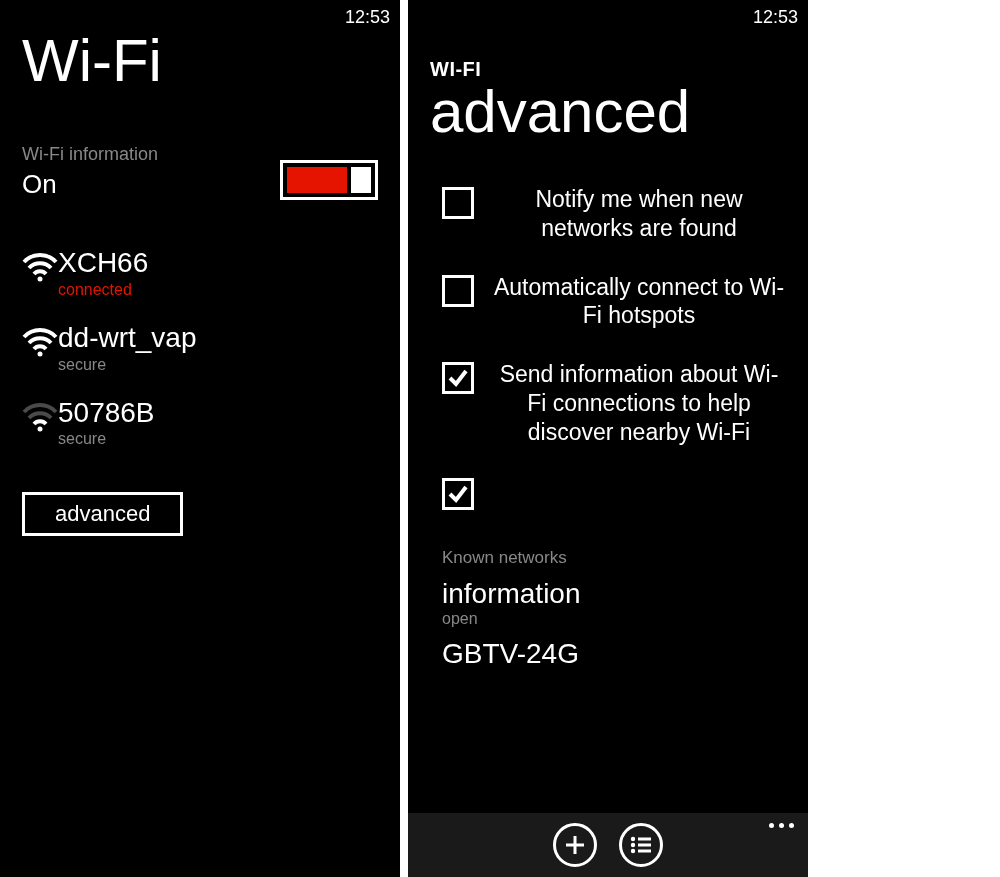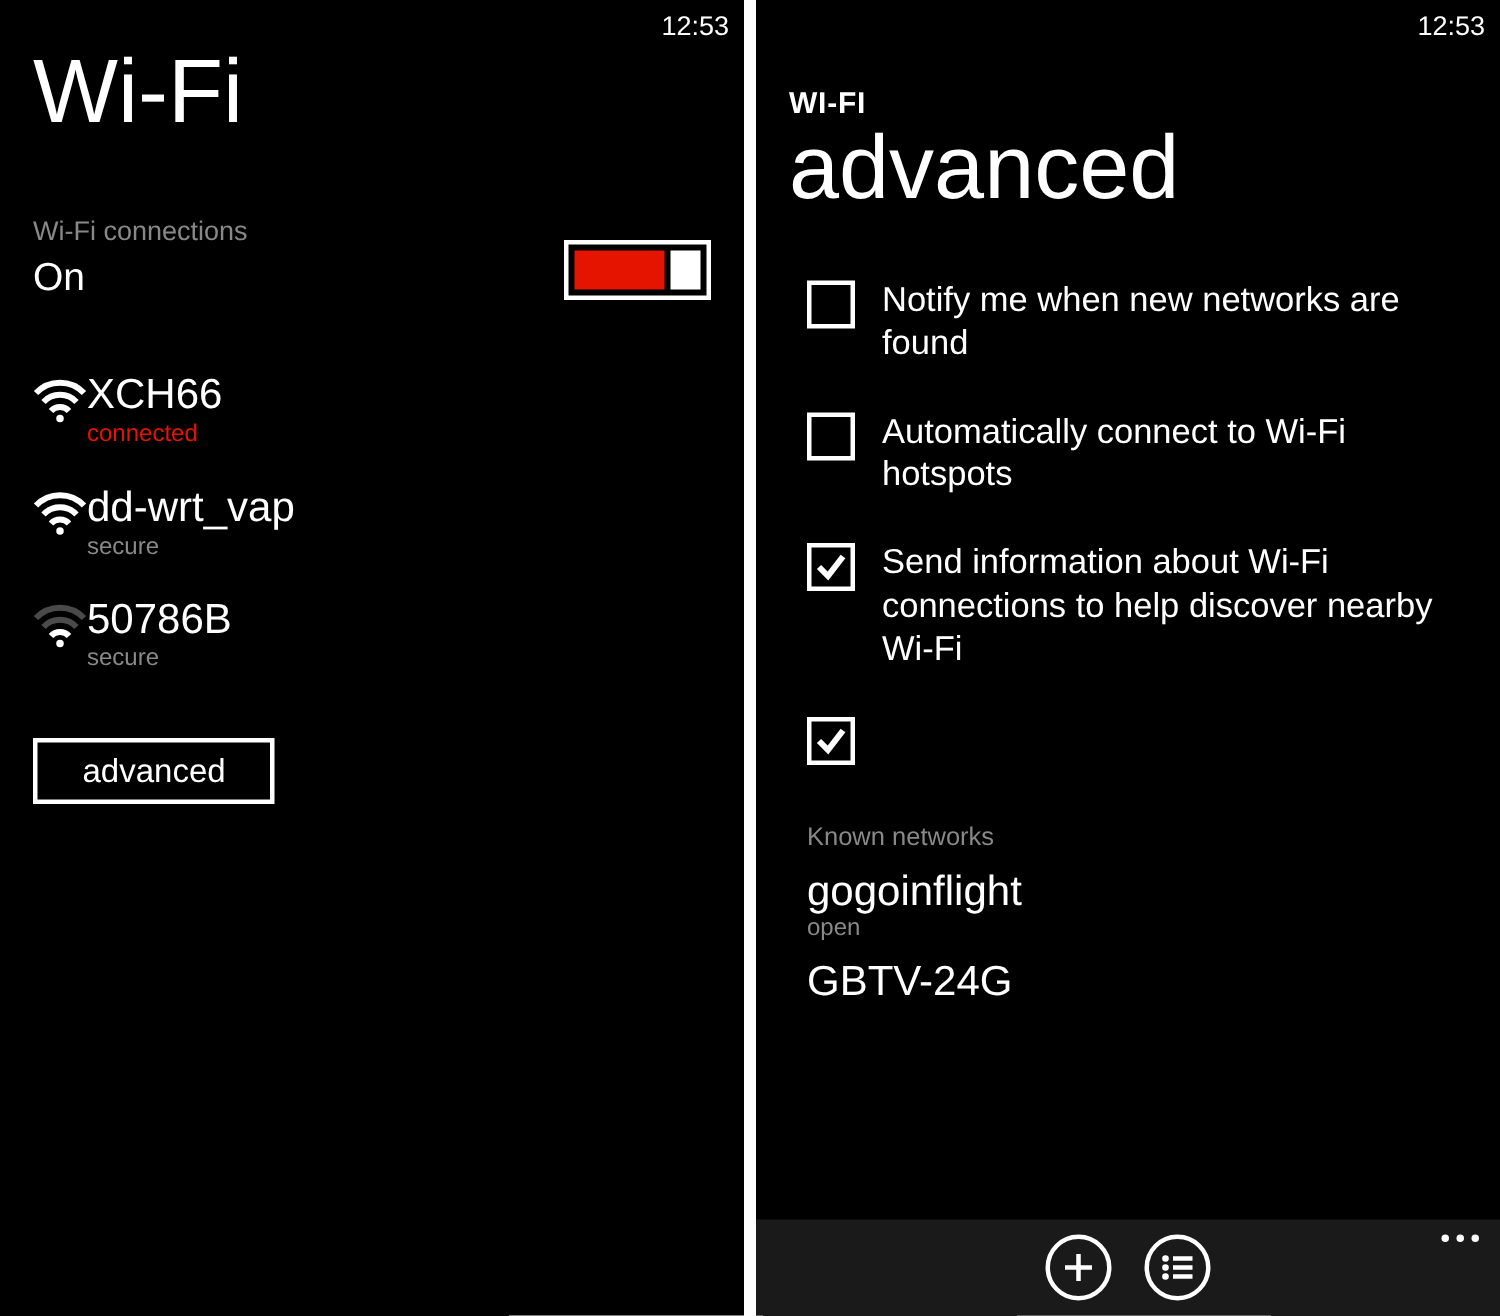--- a/index.html
+++ b/index.html
@@ -7,21 +7,21 @@
     background: #ffffff;
     font-family: "Segoe UI", "Segoe WP", Arial, sans-serif;
     display: flex;
     gap: 8px;
     width: 1000px;
     height: 877px;
   }
   .phone {
     background: #000;
     color: #fff;
-    width: 496px;
+    width: 400px;
     height: 877px;
     position: relative;
     overflow: hidden;
     font-weight: 300;
   }
   .statusbar {
     height: 30px;
     display: flex;
     justify-content: flex-end;
     align-items: center;
@@ -92,21 +92,21 @@
   .net-sub.secure { color: #888; }
   .btn-outline {
     border: 3px solid #fff;
     display: inline-block;
     padding: 6px 30px;
     font-size: 22px;
     margin-top: 20px;
   }
 
   
-  .opts { margin-top: 40px; padding: 0 22px 0 34px; }
+  .opts { margin-top: 40px; padding: 0 22px 0 34px; text-align: center; }
   .opt {
     display: flex;
     align-items: flex-start;
     gap: 18px;
     margin-bottom: 30px;
   }
   .checkbox {
     width: 32px; height: 32px;
     border: 3px solid #fff;
     flex-shrink: 0;
@@ -163,21 +163,21 @@
 
 <div class="phone">
   <div class="statusbar">
     <span>12:53</span>
   </div>
   <div class="header-large">Wi-Fi</div>
 
   <div class="section">
     <div class="toggle-row">
       <div class="toggle-labels">
-        <div class="toggle-label-top">Wi-Fi connections</div>
+        <div class="toggle-label-top">Wi-Fi information</div>
         <div class="toggle-label-val">On</div>
       </div>
       <div class="toggle">
         <div class="fill"></div>
         <div class="knob"></div>
       </div>
     </div>
 
     <div class="netlist" id="netlist">
         <div class="net-item">
@@ -251,21 +251,21 @@
           <svg width="22" height="22" viewBox="0 0 22 22">
     <path d="M3 11 L9 17 L19 4" stroke="#fff" stroke-width="4" fill="none"></path>
   </svg>
         </div>
       </div>
     </div>
 
   <div class="known-hdr">Known networks</div>
   <div id="known">
       <div class="known-item">
-    <div class="known-name">gogoinflight</div>
+    <div class="known-name">information</div>
     <div class="known-sub">open</div>
       </div>
       <div class="known-item">
     <div class="known-name">GBTV-24G</div>
     </div>
     </div>
 
   <div class="appbar">
     <div class="circle-btn">
       <svg width="22" height="22" viewBox="0 0 22 22">

